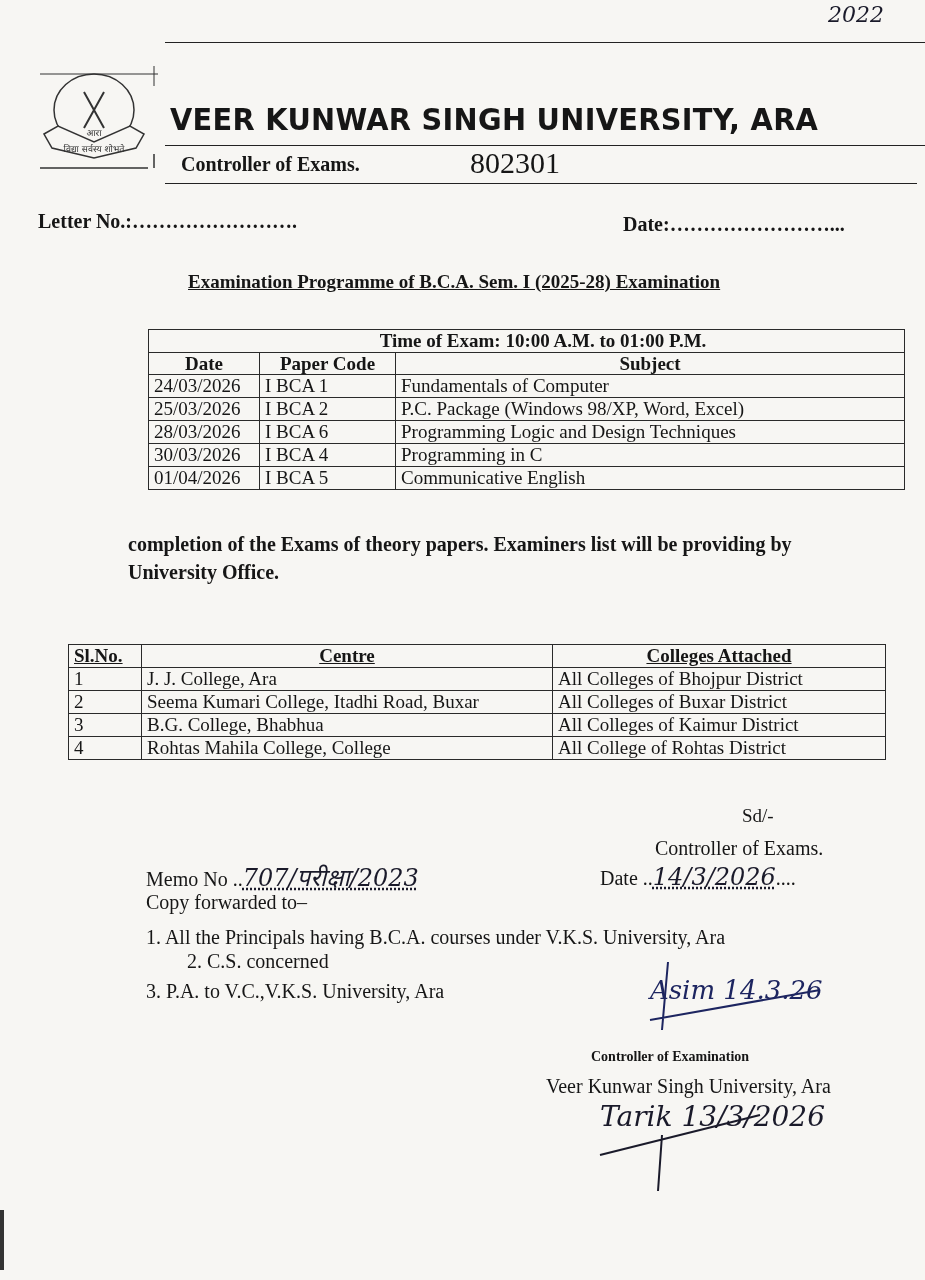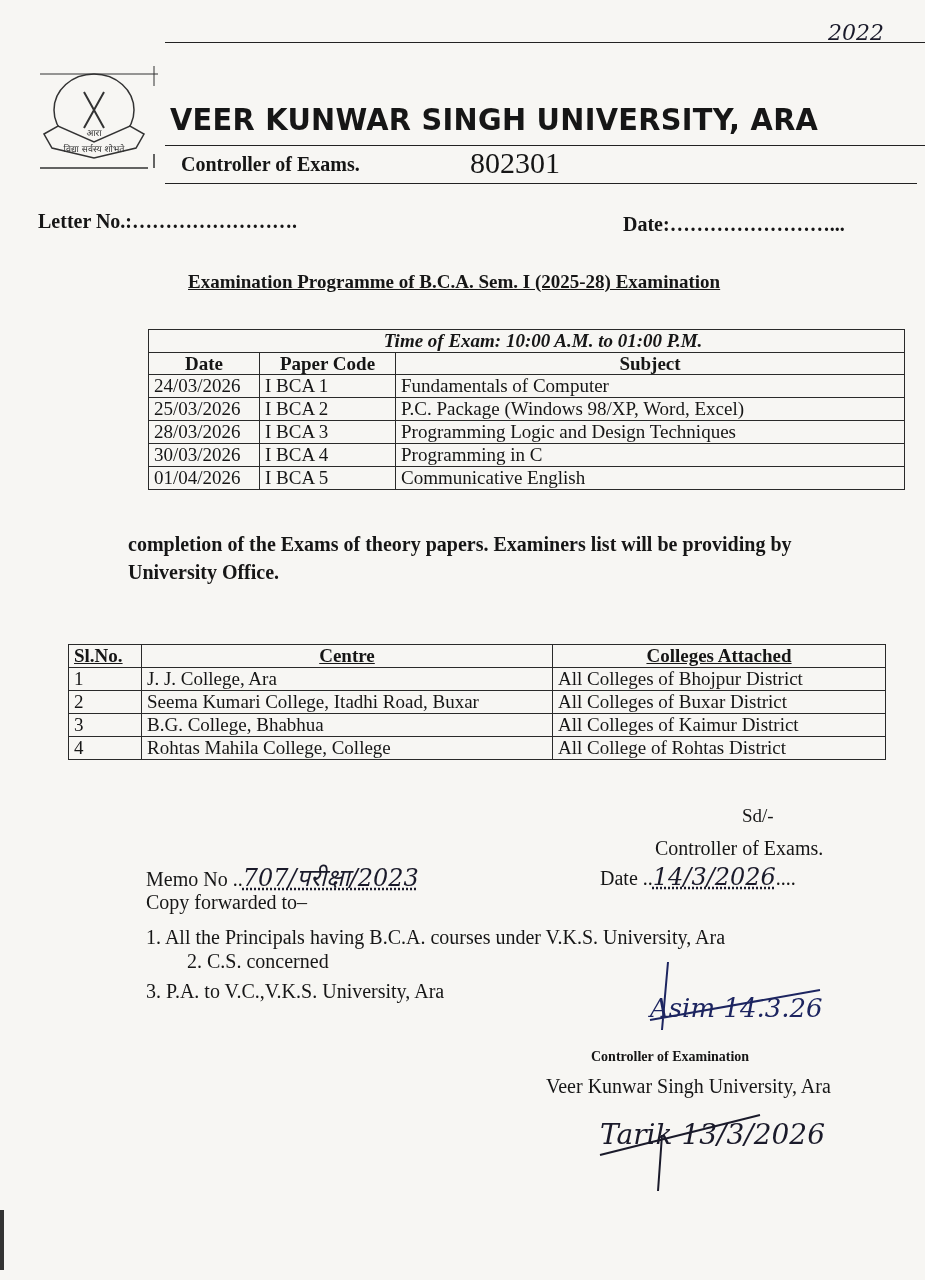--- a/index.html
+++ b/index.html
@@ -4,40 +4,40 @@
 <style>
   html, body { margin:0; padding:0; }
   body {
     width:925px; height:1280px; position:relative; overflow:hidden;
     background:#f7f6f3;
     font-family:"Liberation Serif", serif; color:#161616;
   }
   .abs { position:absolute; }
   .sans-bold { font-family:"DejaVu Sans", sans-serif; font-weight:bold; }
   .hr { position:absolute; height:0; border-top:1.5px solid #222; }
-  .handwrite { font-family:"DejaVu Serif", serif; font-style:italic; color:#1a1a2a;margin-top:18px; }
+  .handwrite { font-family:"DejaVu Serif", serif; font-style:italic; color:#1a1a2a; }
 
   
   #top-scrawl { left:828px; top:2px; font-size:22px; }
   #logo { left:38px; top:62px; width:110px; height:100px; }
   #uni-name { left:170px; top:102px; font-size:30px; letter-spacing:0.3px; transform:scaleX(0.96); transform-origin:left; white-space:nowrap; }
   #ctrl-label { left:181px; top:153px; font-size:20px; font-weight:bold; }
   #pin { left:470px; top:146px; font-size:30px; }
 
   #letter-no { left:38px; top:210px; font-size:20px; font-weight:bold; }
   #date-label { left:623px; top:213px; font-size:20px; font-weight:bold; }
 
   #prog-title { left:188px; top:271px; font-size:19px; font-weight:bold; text-decoration:underline; white-space:nowrap; }
 
   
   table { border-collapse:collapse; position:absolute; font-family:"Liberation Serif", serif; }
   td, th { border:1.5px solid #2a2a2a; padding:0 5px; line-height:22px; height:22px; font-size:19px; white-space:nowrap; }
   th { font-weight:bold; }
   #exam-table { left:148px; top:329px; width:757px; }
-  #exam-table td.time { text-align:center; font-weight:bold; padding-left:38px;font-style:italic; }
+  #exam-table td.time { text-align:center; font-weight:bold; padding-left:38px; }
   #exam-table th { text-align:center; height:21px; line-height:21px;}
 
   #nb { left:76px; top:530px; font-size:20px; font-weight:bold; line-height:28px; width:820px; }
   #nb .indent { padding-left:52px; display:block; }
 
   #centre-table { left:68px; top:644px; width:818px; }
   #centre-table th { text-decoration:underline; text-align:center; }
   #centre-table th.sl { text-align:left; }
 
   #sd { left:742px; top:805px; font-size:19px; }
@@ -97,21 +97,21 @@
     <td>I BCA 1</td>
     <td>Fundamentals of Computer</td>
   </tr>
   <tr>
     <td>25/03/2026</td>
     <td>I BCA 2</td>
     <td>P.C. Package (Windows 98/XP, Word, Excel)</td>
   </tr>
   <tr>
     <td>28/03/2026</td>
-    <td>I BCA 3</td>
+    <td>I BCA 6</td>
     <td>Programming Logic and Design Techniques</td>
   </tr>
   <tr>
     <td>30/03/2026</td>
     <td>I BCA 4</td>
     <td>Programming in C</td>
   </tr>
   <tr>
     <td>01/04/2026</td>
     <td>I BCA 5</td>

